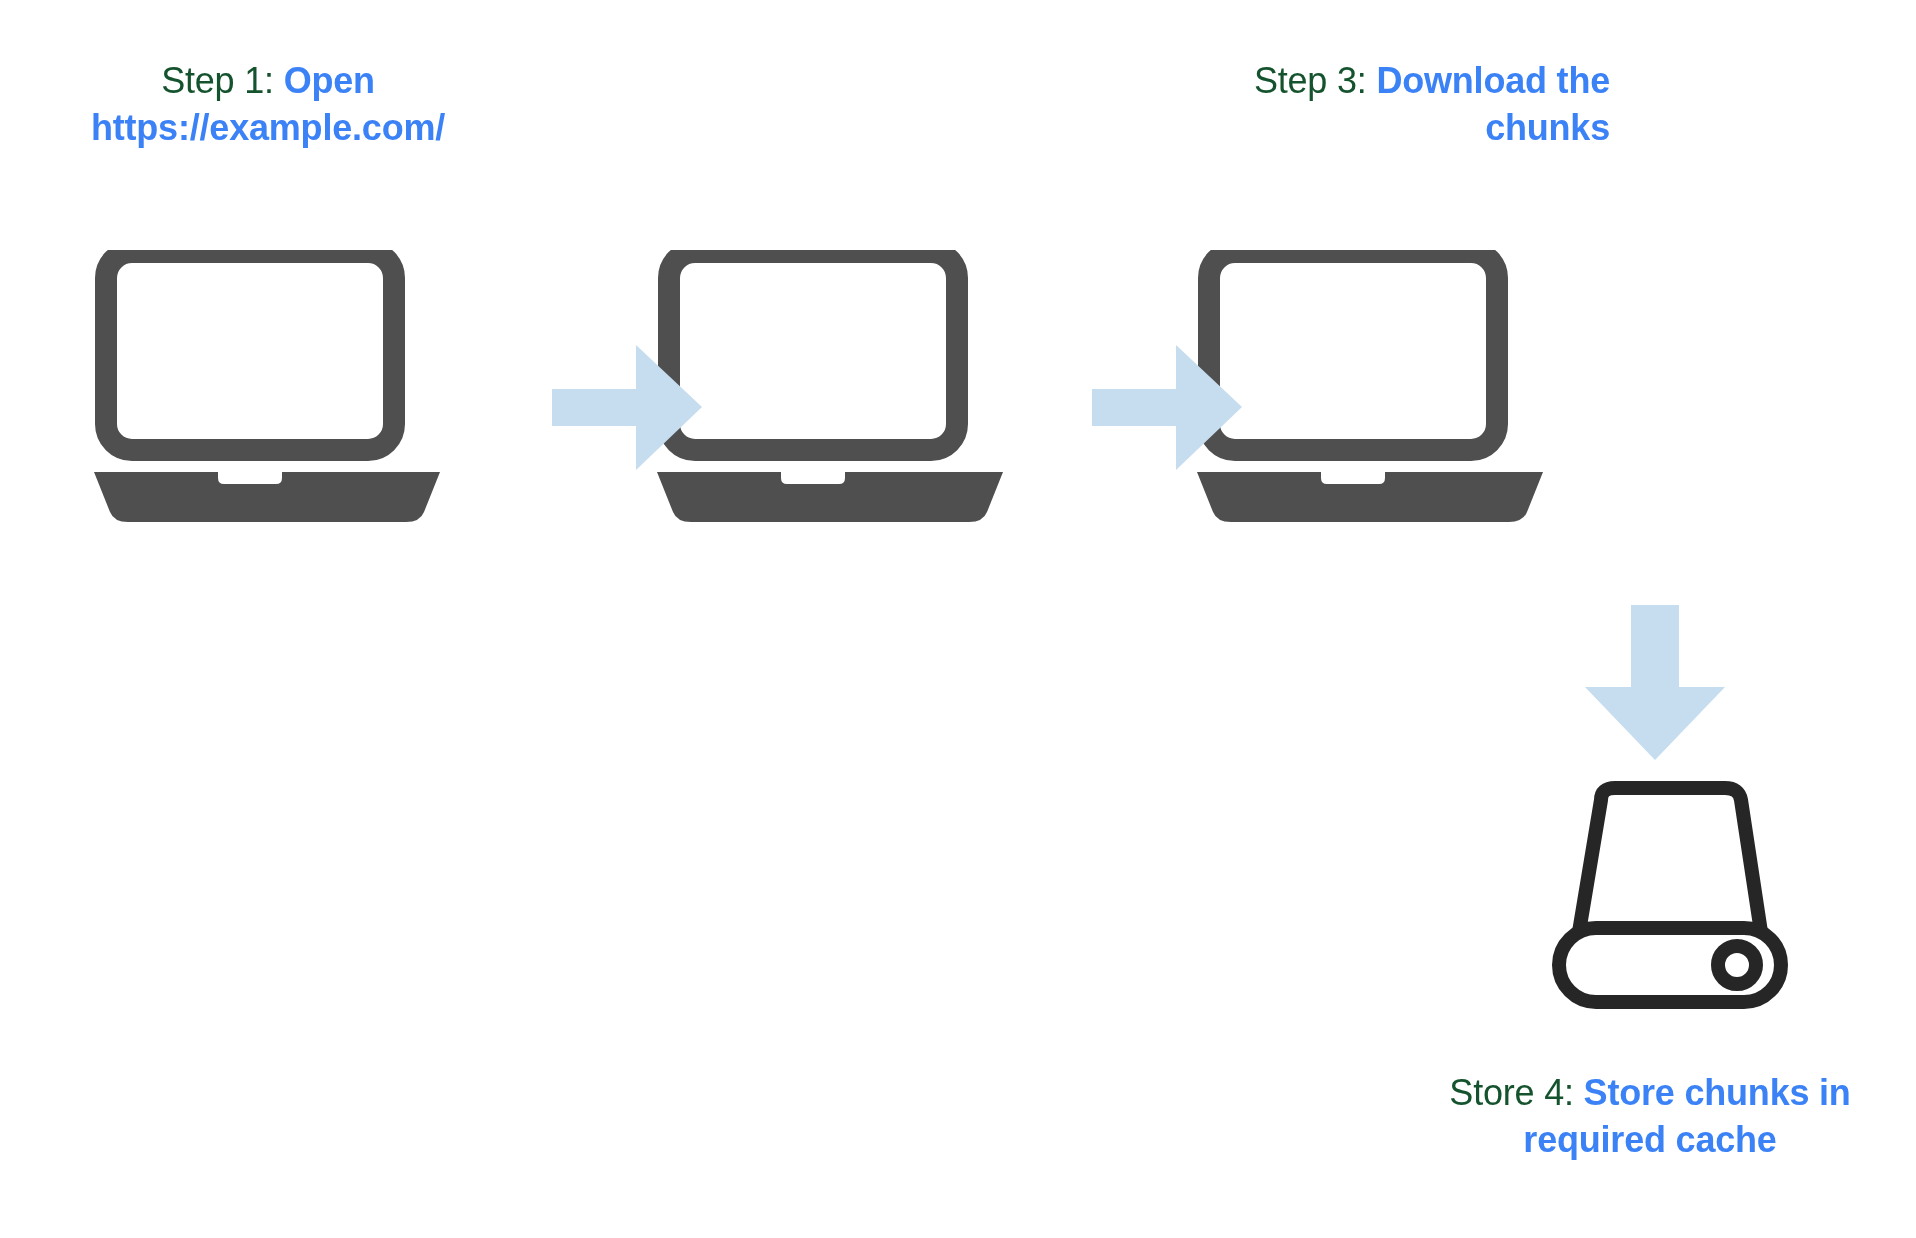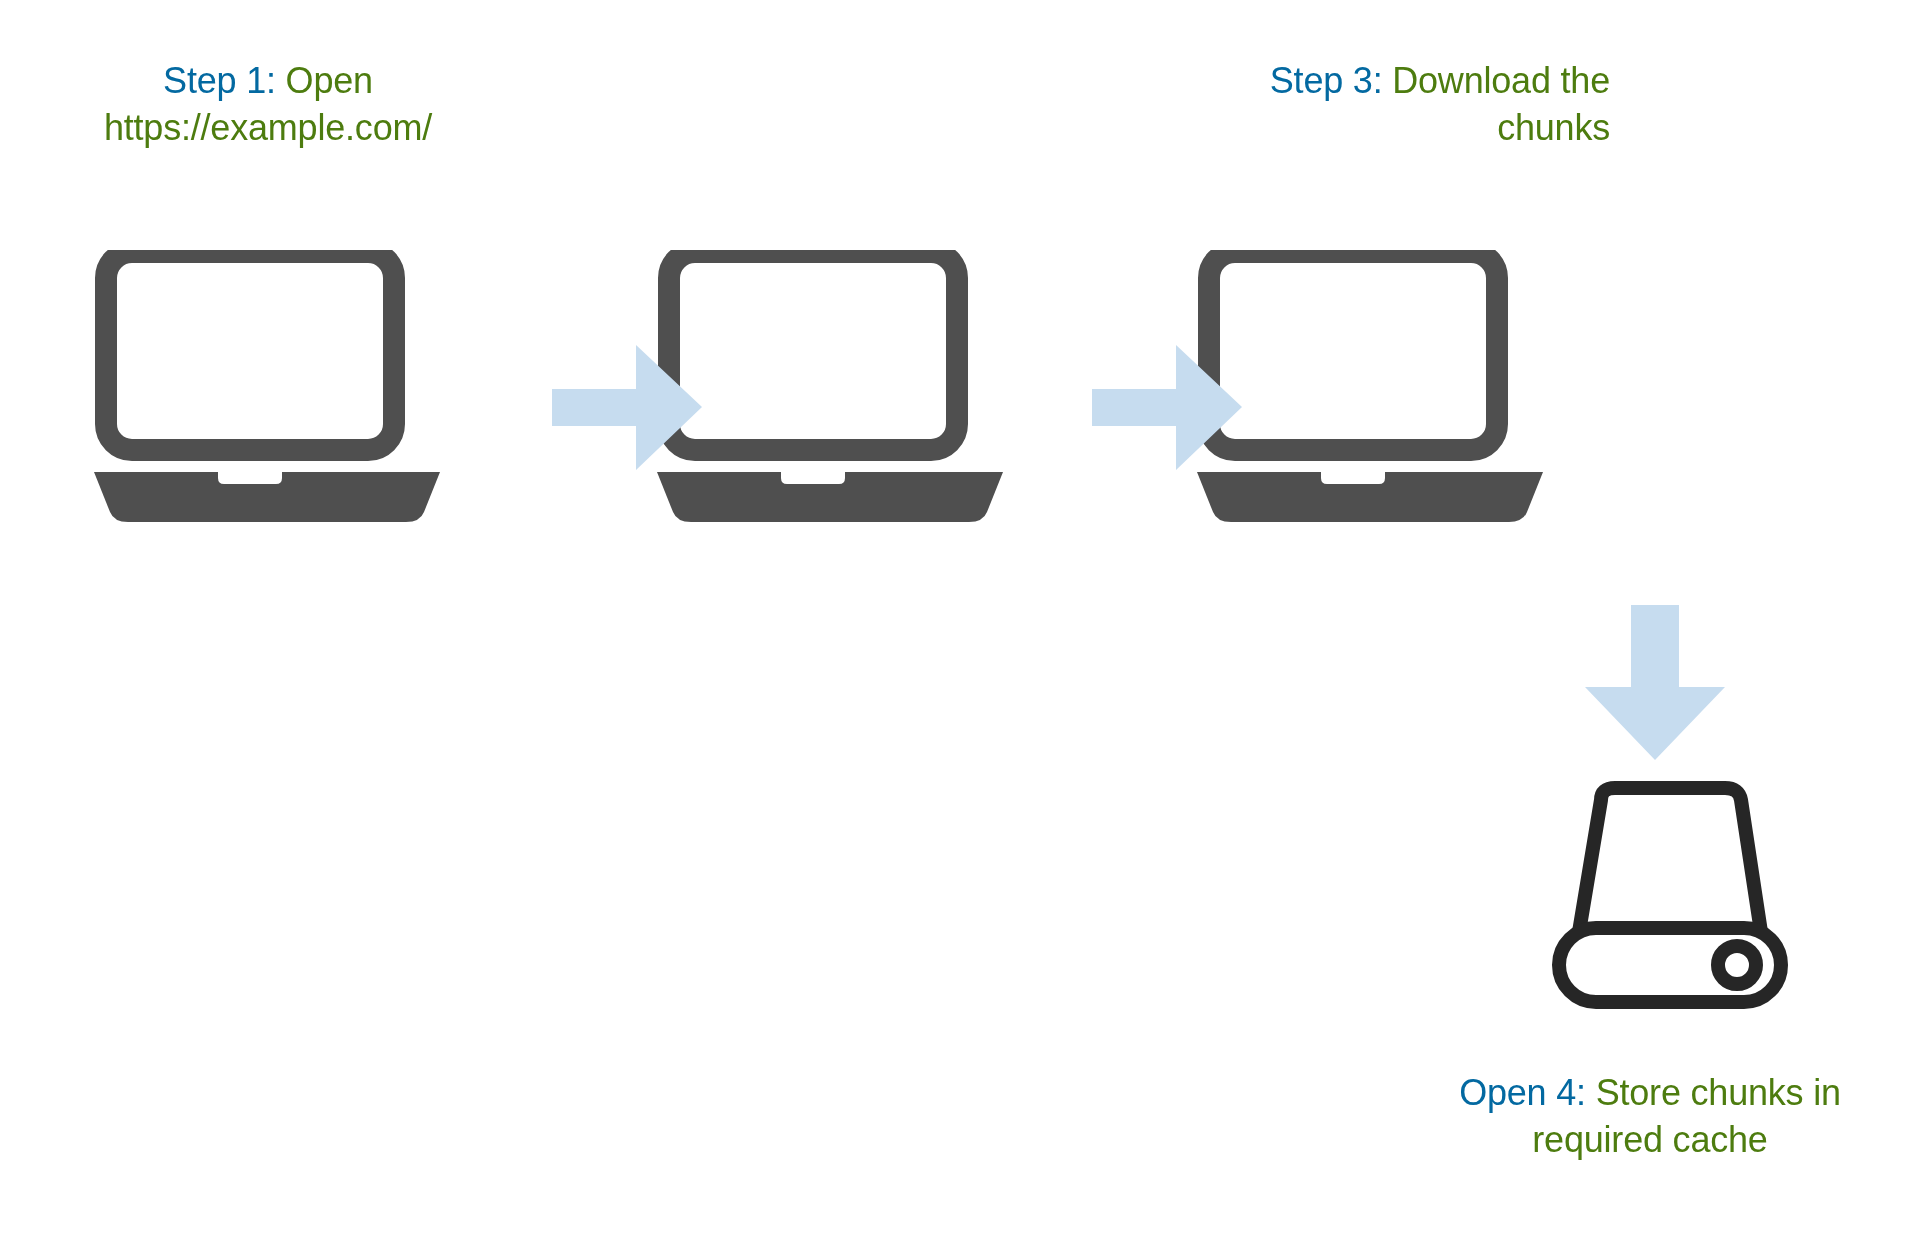--- a/index.html
+++ b/index.html
@@ -23,26 +23,26 @@
 
   
   .caption {
     position: absolute;
     text-align: center;
     line-height: 1.30;
     font-size: 36px;
     letter-spacing: -0.2px;
   }
   .caption .prefix {
-    color: #0369a1;
+    color: #14532d;
     font-weight: 400;
   }
   .caption .body {
-    color: #4d7c0f;
-    font-weight: 400;
+    color: #3b82f6;
+    font-weight: 700;
   }
 
   #caption-1 { left: 18px;   top: 58px;  width: 500px; }
   #caption-2 { left: 545px;  top: 58px;  width: 520px; }
   #caption-3 { left: 1170px; top: 58px;  width: 440px; text-align: right; }
   #caption-4 { left: 1420px; top: 1070px; width: 460px; }
 
   
   .laptop {
     position: absolute;
@@ -82,21 +82,21 @@
   <div class="caption" id="caption-1">
     <span class="prefix">Step 1: </span><span class="body">Open https://example.com/</span>
   </div>
 
 
   <div class="caption" id="caption-3">
     <span class="prefix">Step 3: </span><span class="body">Download the chunks</span>
   </div>
 
   <div class="caption" id="caption-4">
-    <span class="prefix">Open 4: </span><span class="body">Store chunks in required cache</span>
+    <span class="prefix">Store 4: </span><span class="body">Store chunks in required cache</span>
   </div>
 
   <div class="laptop" id="laptop-1">
     <svg viewBox="0 0 350 310" xmlns="http://www.w3.org/2000/svg">
       <rect x="14" y="2" width="288" height="198" rx="26" ry="26" fill="none" stroke="#4f4f4f" stroke-width="22"></rect>
       <path d="M2 222 L348 222 L332 262 Q328 272 314 272 L36 272 Q22 272 18 262 Z" fill="#4f4f4f"></path>
       <path d="M126 222 L126 228 Q126 234 132 234 L184 234 Q190 234 190 228 L190 222 Z" fill="#ffffff"></path>
     </svg>
   </div>
 

